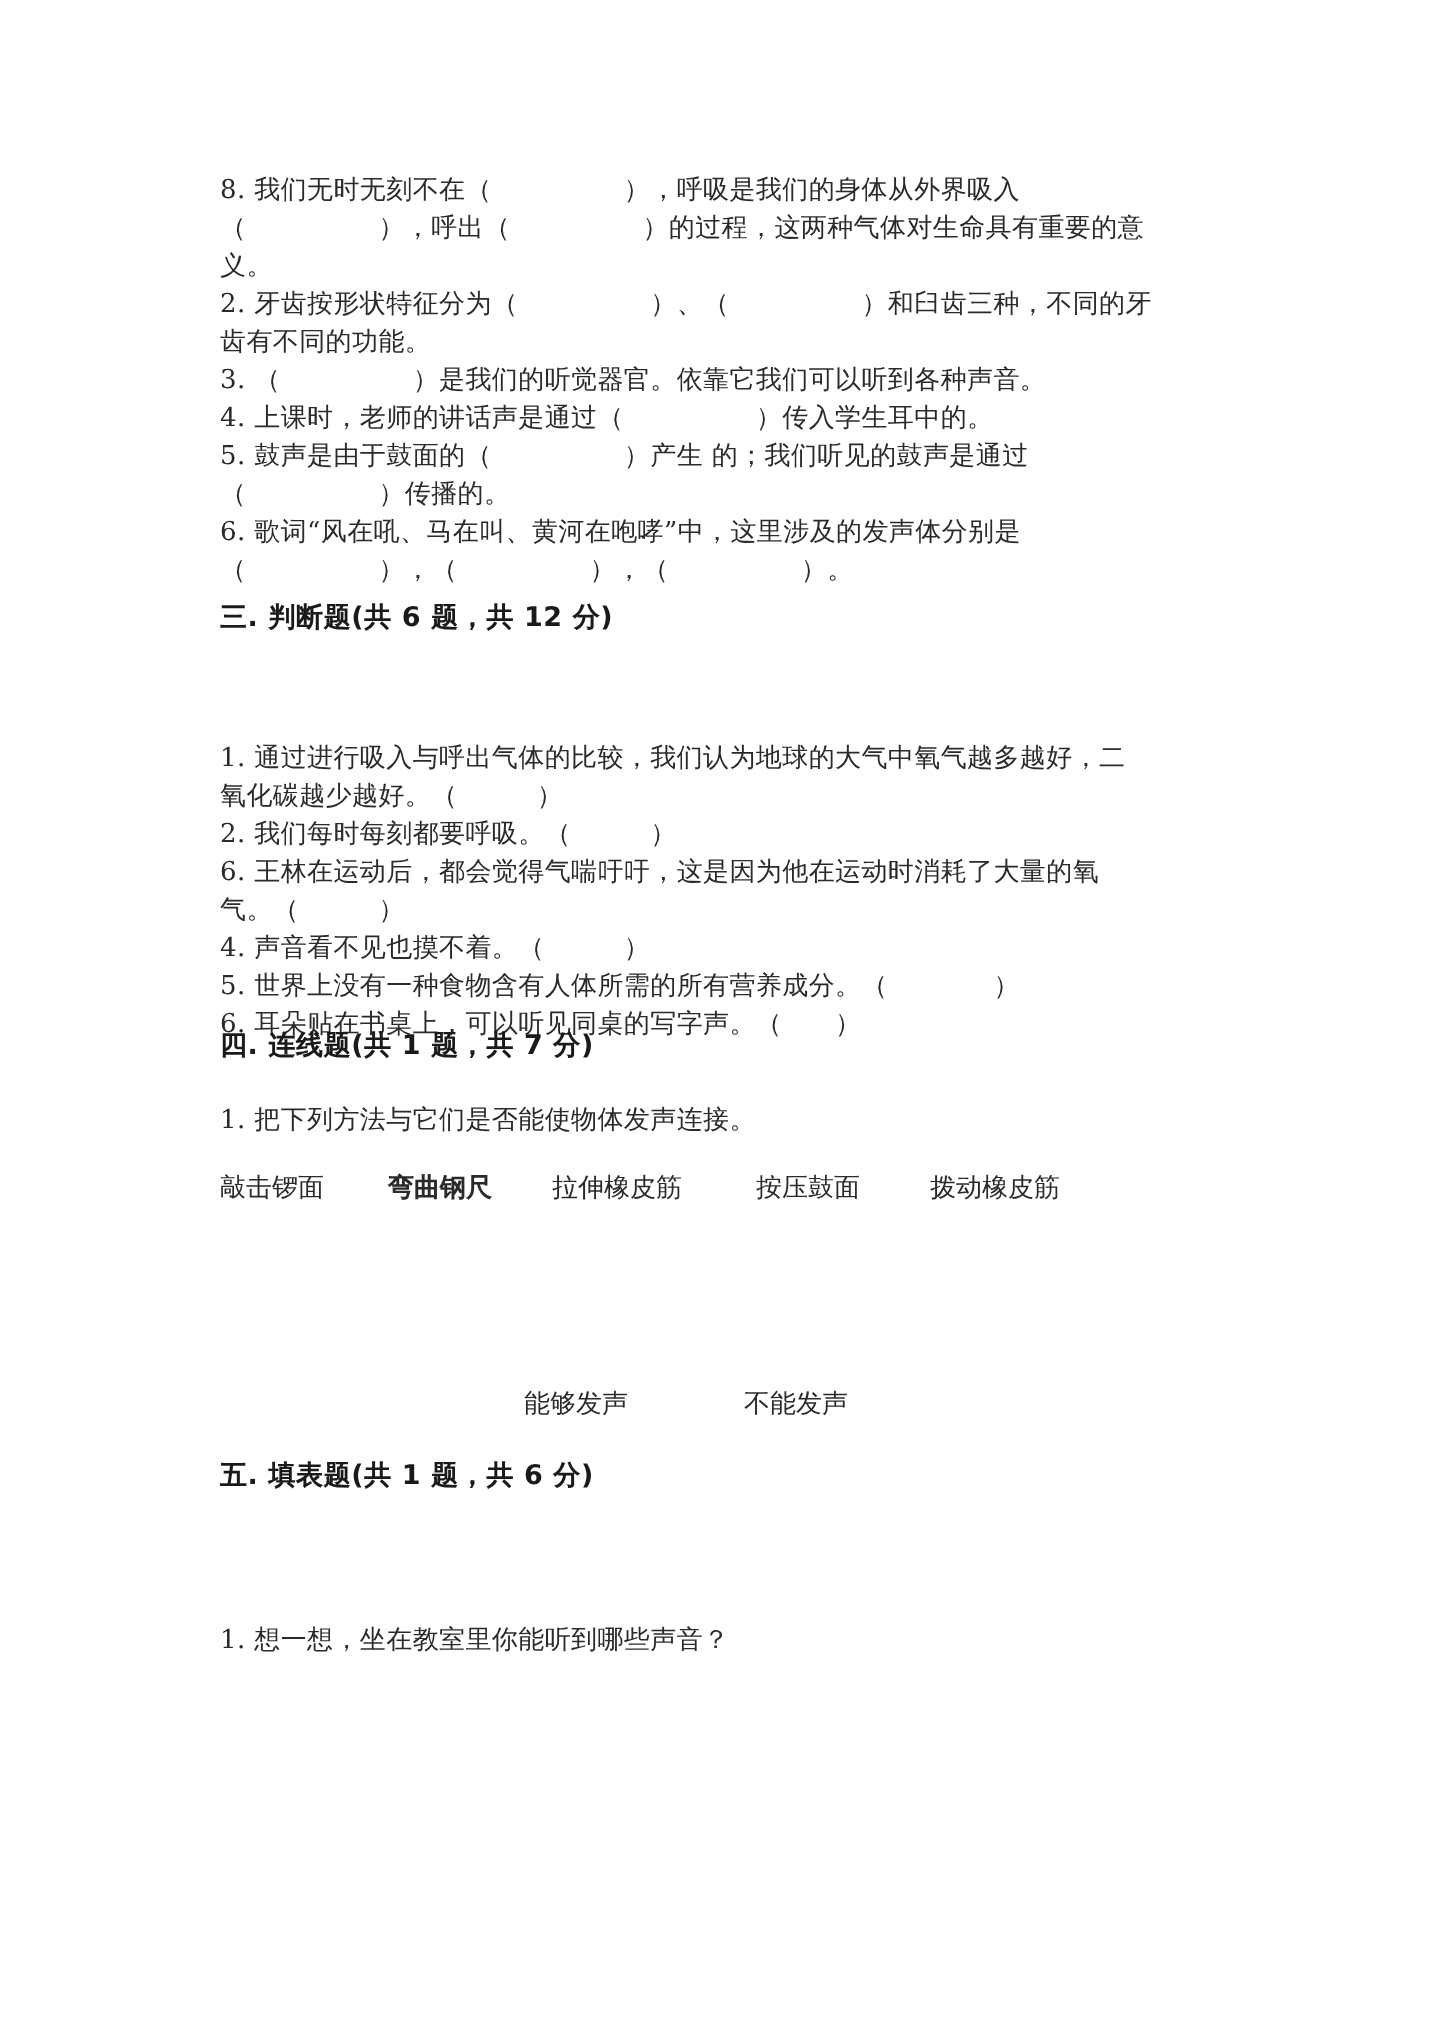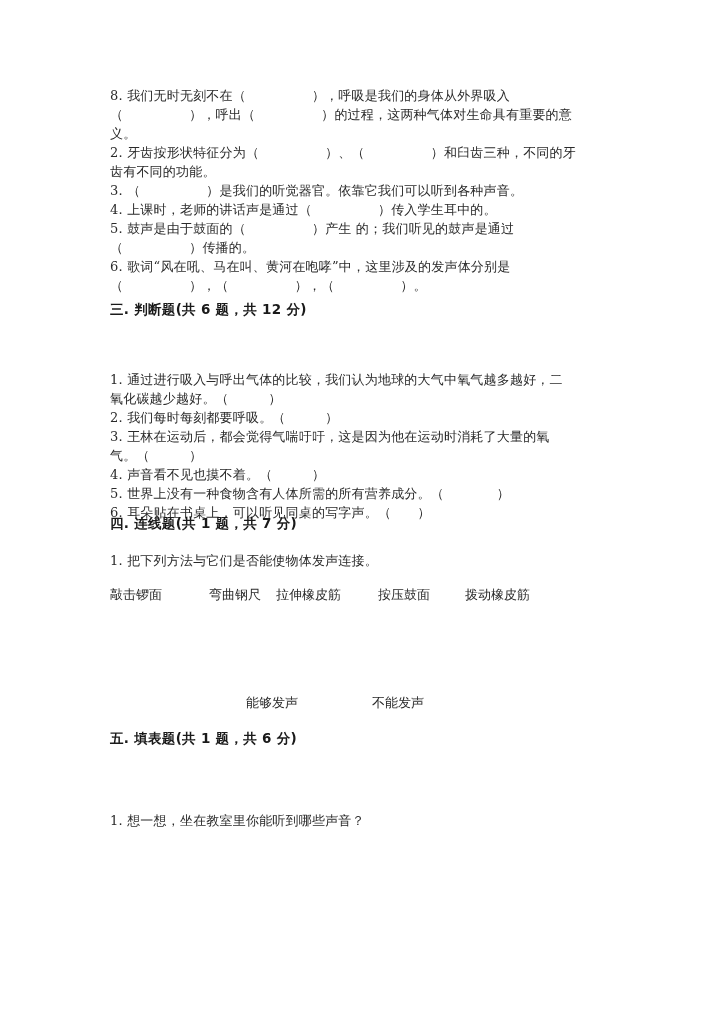--- a/index.html
+++ b/index.html
@@ -36,37 +36,37 @@
     <div class="line">（　　　　　）传播的。</div>
     <div class="line">6. 歌词“风在吼、马在叫、黄河在咆哮”中，这里涉及的发声体分别是</div>
     <div class="line">（　　　　　），（　　　　　），（　　　　　）。</div>
   </div>
 
   <div class="abs section-title" style="top:214px;">三. 判断题(共 6 题，共 12 分)</div>
   <div class="abs" style="top:262px;margin-top:22px;">
     <div class="line">1. 通过进行吸入与呼出气体的比较，我们认为地球的大气中氧气越多越好，二</div>
     <div class="line">氧化碳越少越好。（　　　）</div>
     <div class="line">2. 我们每时每刻都要呼吸。（　　　）</div>
-    <div class="line">3. 王林在运动后，都会觉得气喘吁吁，这是因为他在运动时消耗了大量的氧</div>
+    <div class="line">6. 王林在运动后，都会觉得气喘吁吁，这是因为他在运动时消耗了大量的氧</div>
     <div class="line">气。（　　　）</div>
     <div class="line">4. 声音看不见也摸不着。（　　　）</div>
     <div class="line">5. 世界上没有一种食物含有人体所需的所有营养成分。（　　　　）</div>
     <div class="line">6. 耳朵贴在书桌上，可以听见同桌的写字声。（　　）</div>
   </div>
 
   <div class="abs section-title" style="top:428px;">四. 连线题(共 1 题，共 7 分)</div>
   <div class="abs line" style="top:465px;">1. 把下列方法与它们是否能使物体发声连接。</div>
   <div class="words" style="top:499px; width:500px; height:19px;">
     <span style="left:0px;">敲击锣面</span>
-    <span style="left:99px;">弯曲钢尺</span>
+    <span style="left:84px;font-weight:bold;">弯曲钢尺</span>
     <span style="left:166px;">拉伸橡皮筋</span>
     <span style="left:268px;">按压鼓面</span>
     <span style="left:355px;">拨动橡皮筋</span>
   </div>
   <div class="words" style="top:607px; width:500px; height:19px;">
-    <span style="left:136px;text-align:right;">能够发声</span>
+    <span style="left:152px;text-align:right;">能够发声</span>
     <span style="left:262px;">不能发声</span>
   </div>
 
   <div class="abs section-title" style="top:643px;">五. 填表题(共 1 题，共 6 分)</div>
   <div class="abs line" style="top:681px;margin-top:44px;">1. 想一想，坐在教室里你能听到哪些声音？</div>
 
 </div>
 
 </body></html>

